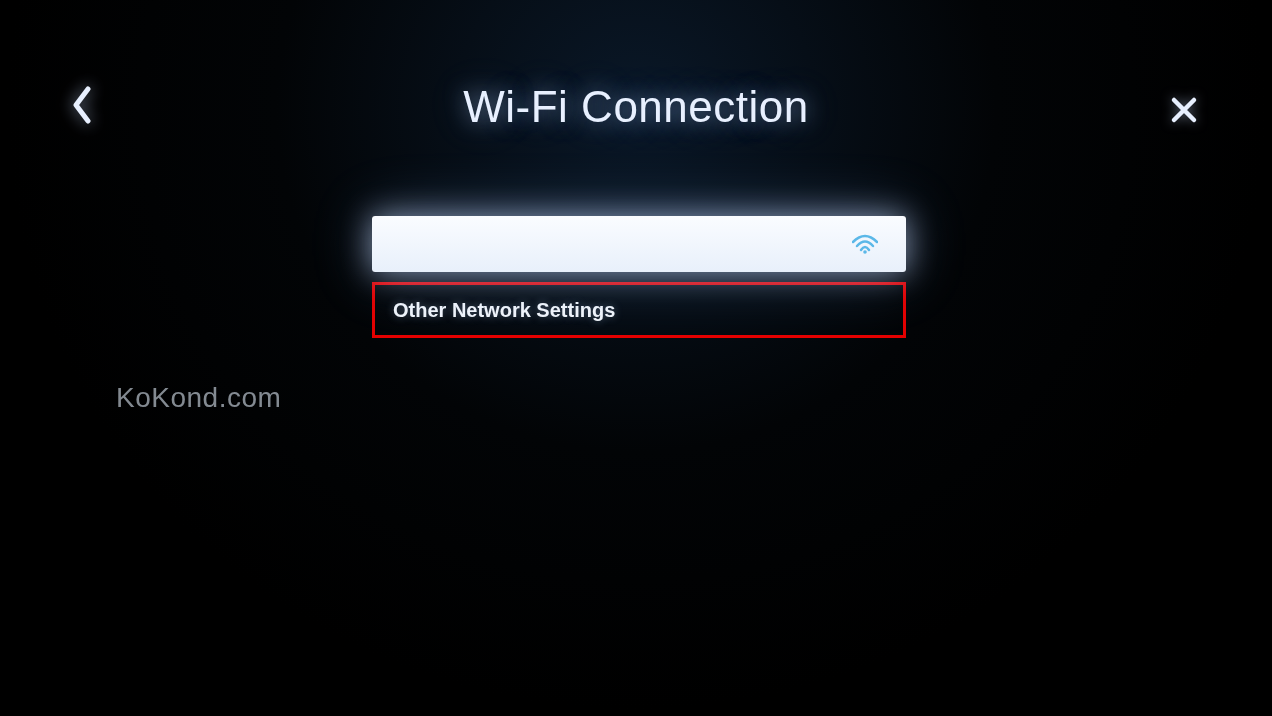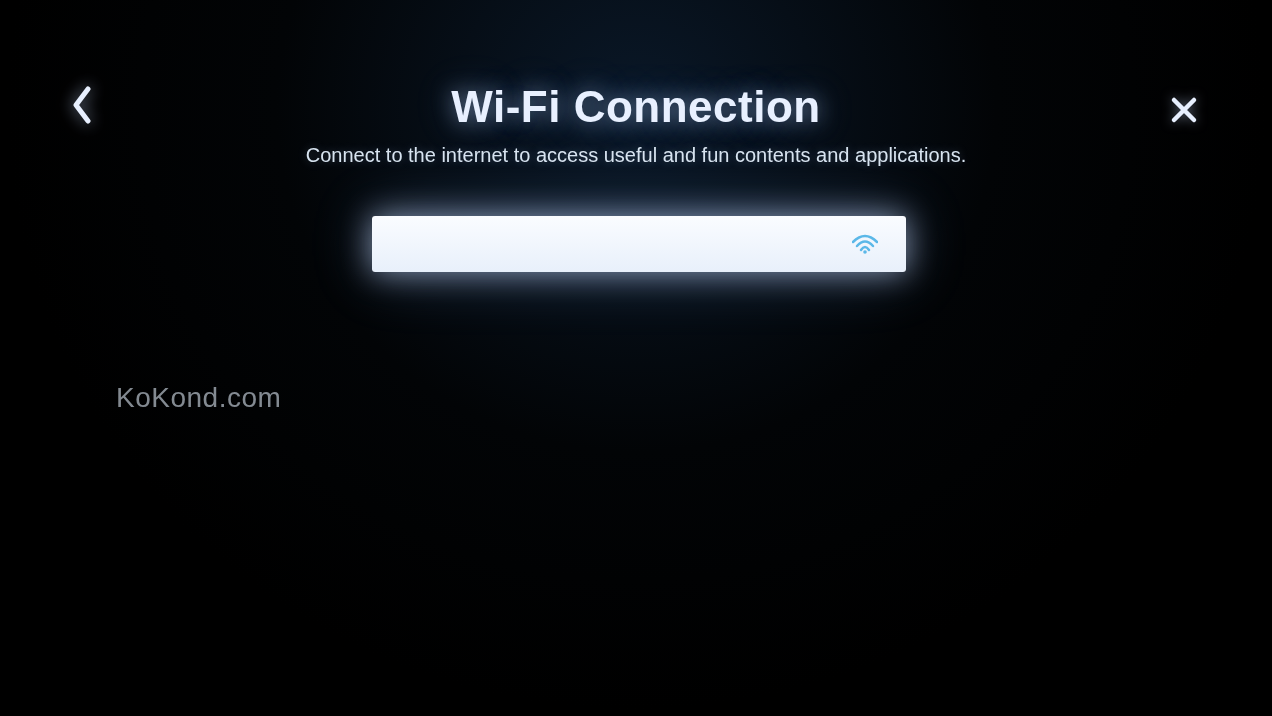--- a/index.html
+++ b/index.html
@@ -53,21 +53,21 @@
       height: 28px;
       filter: drop-shadow(0 0 6px rgba(200, 220, 255, 0.5));
     }
     .title {
       position: absolute;
       top: 82px;
       left: 50%;
       transform: translateX(-50%);
       color: #e8f0ff;
       font-size: 44px;
-      font-weight: 700;
+      font-weight: 400;
       letter-spacing: 0.5px;
       text-shadow: 0 0 20px rgba(180, 210, 255, 0.5), 0 0 40px rgba(150, 190, 255, 0.3);
     }
     .subtitle {
       position: absolute;
       top: 144px;
       left: 50%;
       transform: translateX(-50%);
       color: #d8e4f0;
       font-size: 20px;
@@ -164,35 +164,37 @@
     </svg>
   </div>
 
   <div class="close-btn">
     <svg viewBox="0 0 28 28">
       <path d="M 4 4 L 24 24 M 24 4 L 4 24" stroke="#e8f0ff" stroke-width="4.5" stroke-linecap="round"></path>
     </svg>
   </div>
 
   <div class="title">Wi-Fi Connection</div>
-  <div class="subtitle">Connect to the internet to access useful and fun contents and applications.</div>
 
   <div class="list">
 
     <div class="selected-row">
       <span class="label"></span>
       <span class="wifi-icon">
         <svg viewBox="0 0 26 20">
           <path d="M 1 8 Q 13 -4 25 8" stroke="#5bb8e8" stroke-width="2.5" fill="none" stroke-linecap="round"></path>
           <path d="M 5 12 Q 13 3 21 12" stroke="#5bb8e8" stroke-width="2.5" fill="none" stroke-linecap="round"></path>
           <path d="M 9 16 Q 13 10 17 16" stroke="#5bb8e8" stroke-width="2.5" fill="none" stroke-linecap="round"></path>
           <circle cx="13" cy="18" r="1.8" fill="#5bb8e8"></circle>
         </svg>
       </span>
     </div>
 
+    <div class="other-row">
+      <span class="label">Other Network Settings</span>
+    </div>
 
 
   </div>
 
   <div class="watermark">KoKond.com</div>
 
 </div>
 
 </body></html>

